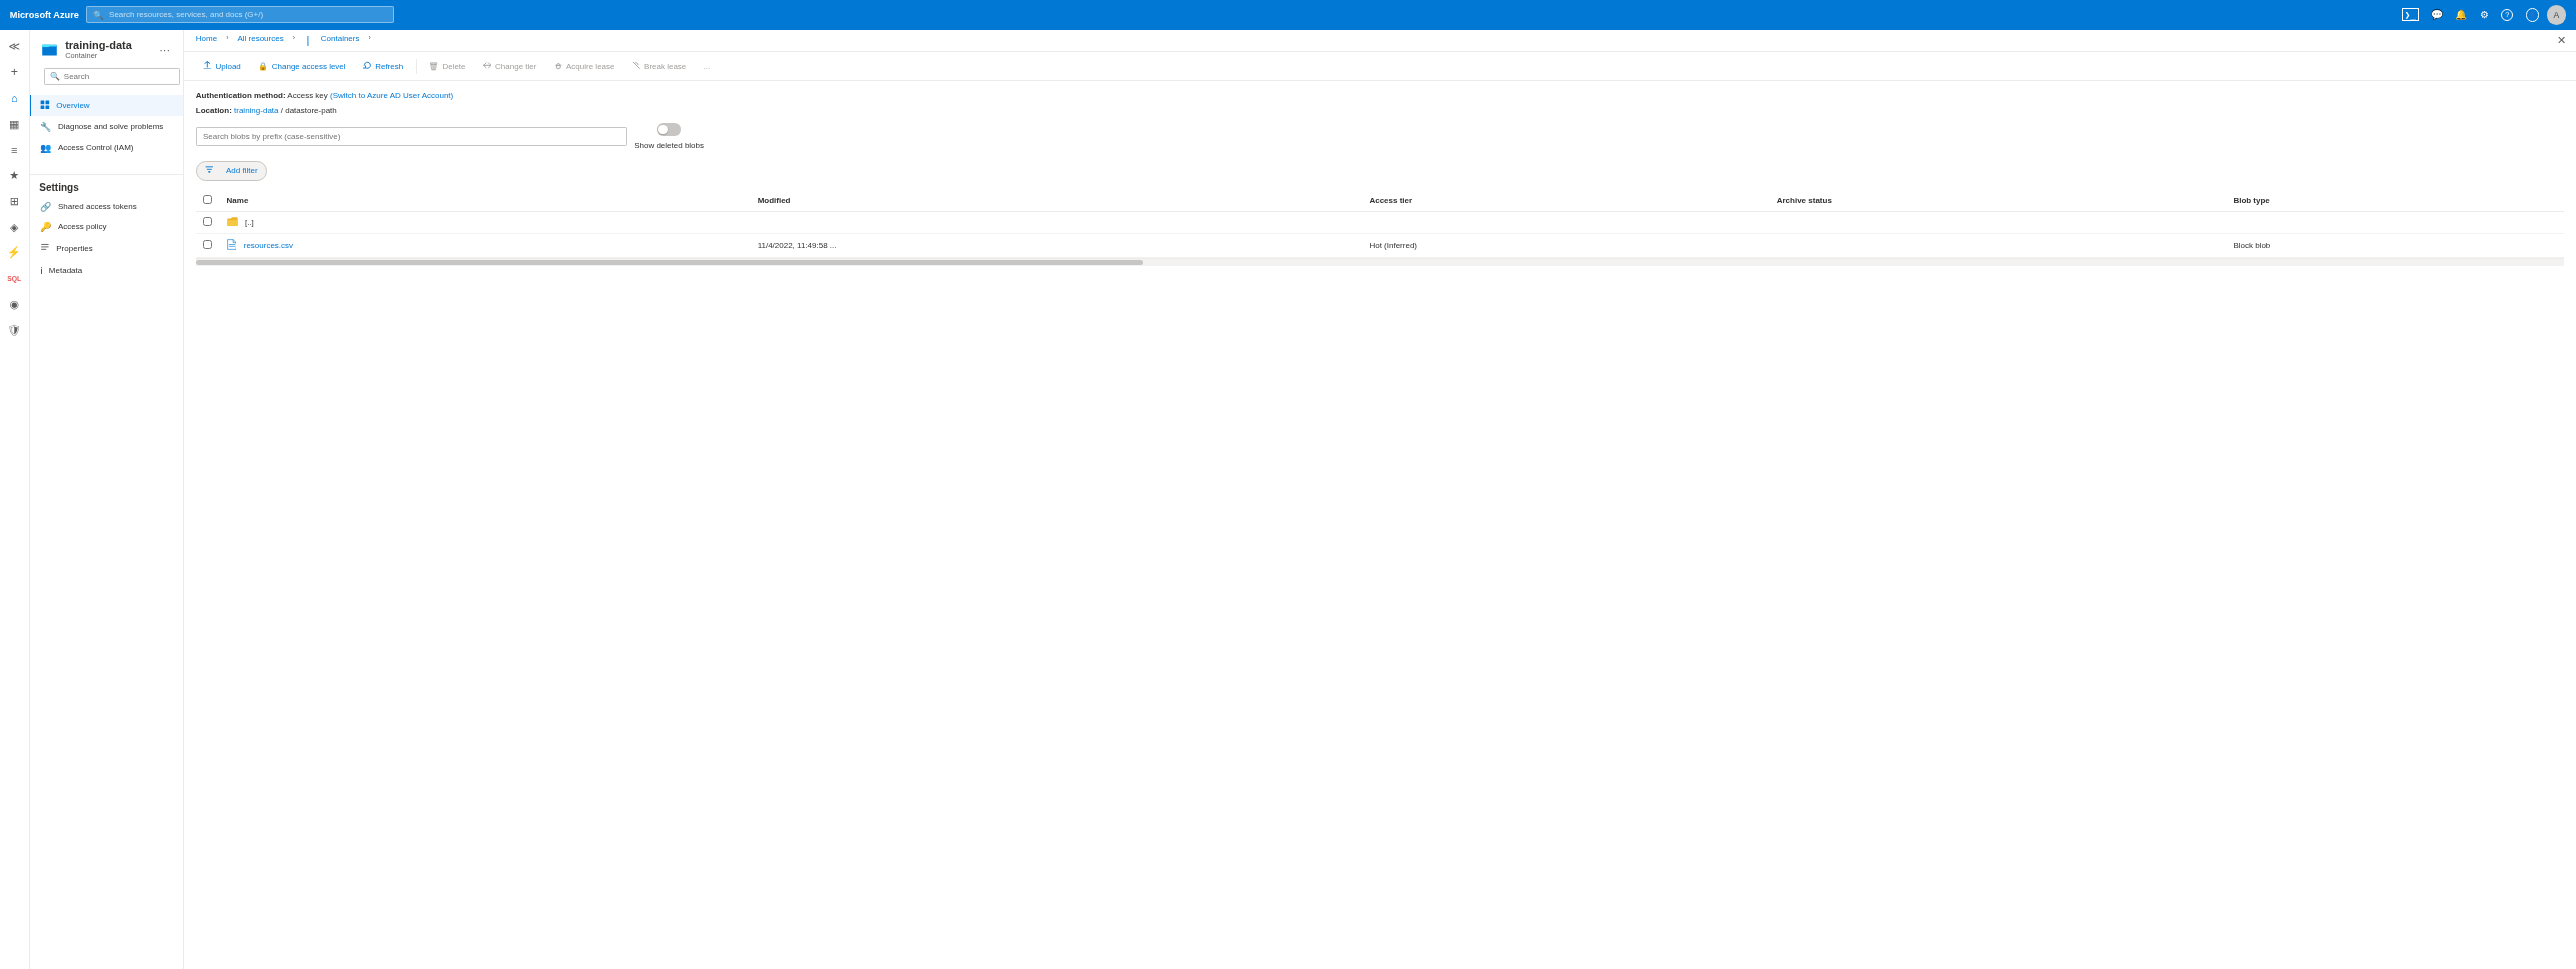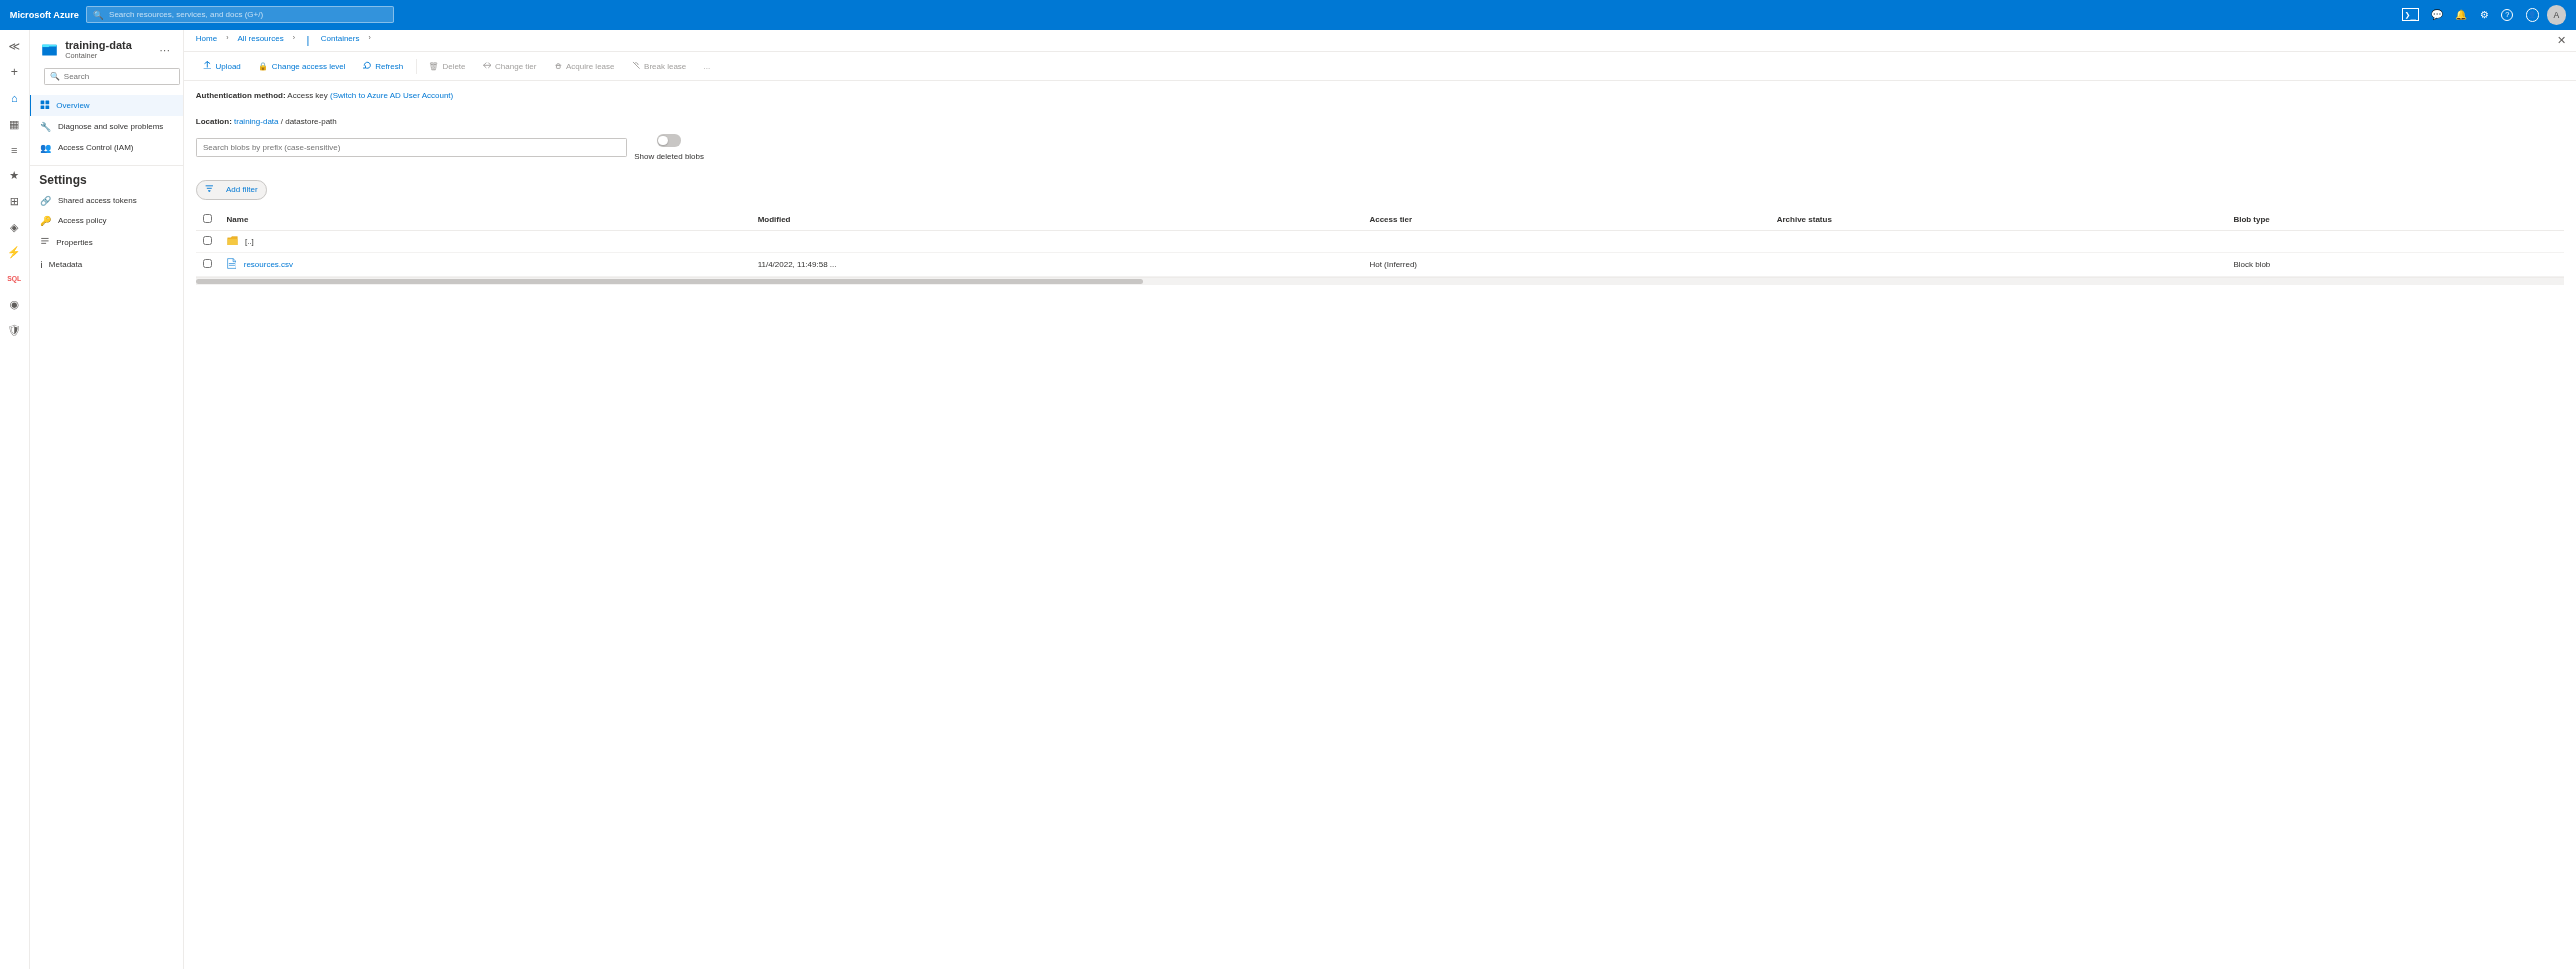--- a/index.html
+++ b/index.html
@@ -145,25 +145,25 @@
       border-left: 1.8px solid transparent;
     }
     .nav-item.active {
       background: #f0f6fd;
       border-left: 1.8px solid #0078d4;
       color: #0078d4;
     }
     .nav-item-icon { font-size: 9.2px; flex-shrink: 0; }
     .nav-section-title {
       padding: 7.4px 9.8px 2.5px 9.8px;
-      font-size: 12px;
+      font-size: 10px;
       font-weight: 600;
       color: #323130;
       border-top: 0.6px solid #edebe9;
-      margin-top: 7px;
+      margin-top: 16px;
     }
 
     
     .main-content {
       flex: 1;
       background: #fff;
       display: flex;
       flex-direction: column;
       overflow: hidden;
       position: relative;
@@ -206,32 +206,32 @@
     }
     .toolbar-btn.disabled { color: #a19f9d; cursor: default; }
     .toolbar-divider { width: 0.6px; height: 14.8px; background: #edebe9; margin: 0 2.5px; }
 
     
     .content-area {
       flex: 1;
       overflow-y: auto;
       padding: 9.8px 12.3px;
     }
-    .auth-info { font-size: 8px; margin-bottom: 17px; }
+    .auth-info { font-size: 8px; margin-bottom: 6px; }
     .auth-info strong { font-weight: 600; }
     .auth-link { color: #0078d4; text-decoration: none; }
     .location-info { font-size: 8px; margin-bottom: 8.6px; }
     .location-link { color: #0078d4; text-decoration: none; }
 
     
     .blob-search-row {
       display: flex;
       align-items: center;
       gap: 7.4px;
-      margin-bottom: 19px;
+      margin-bottom: 11px;
     }
     .blob-search-input {
       flex: 1;
       border: 0.6px solid #c8c6c4;
       border-radius: 1.2px;
       padding: 3.7px 6.2px;
       font-size: 8px;
       color: #323130;
       outline: none;
       max-width: 431px;

